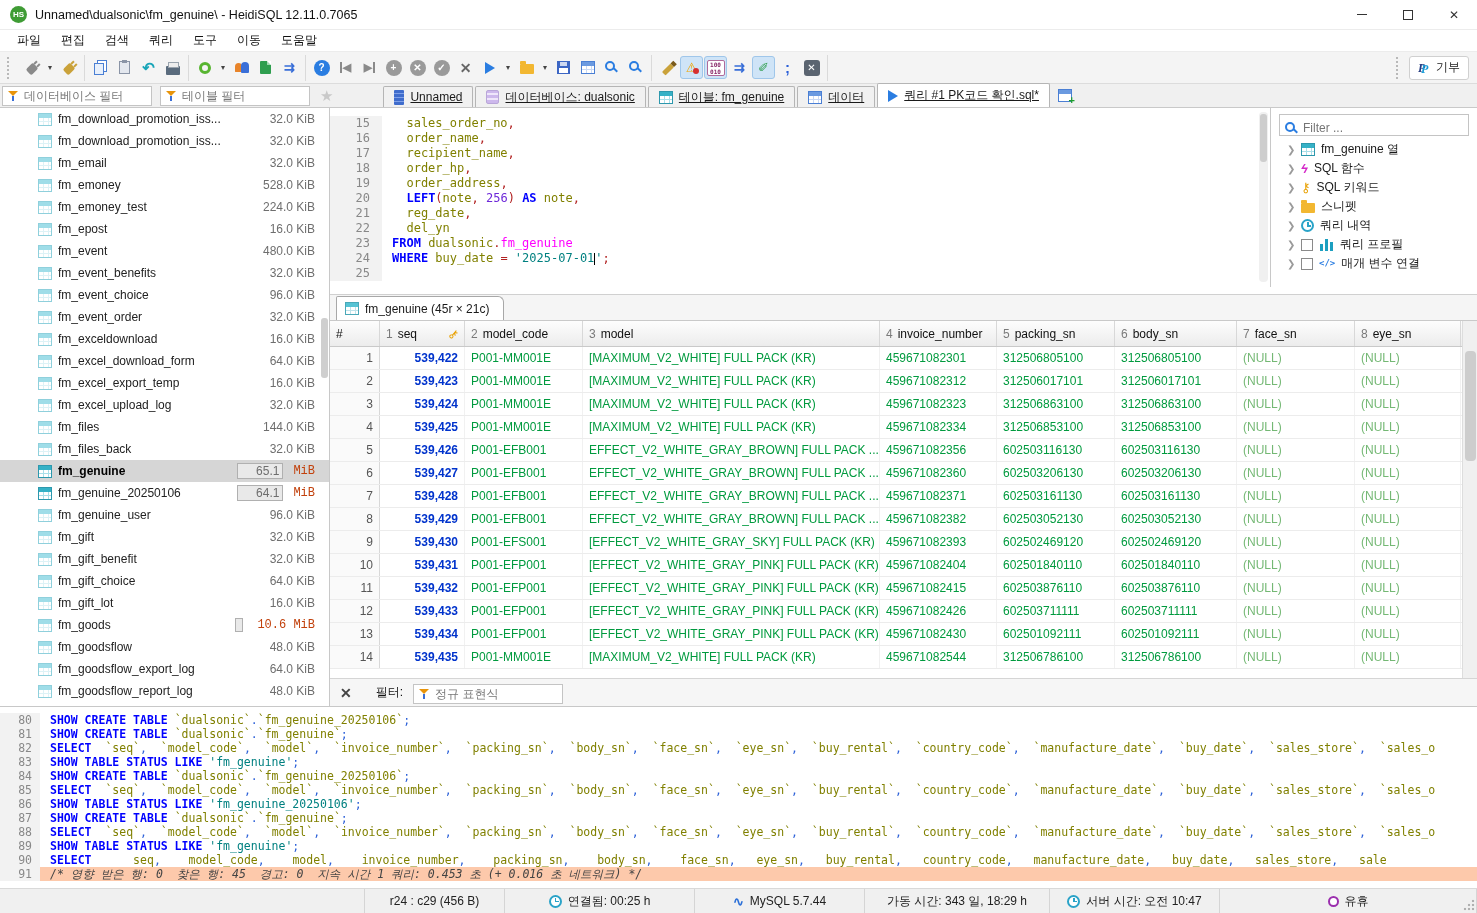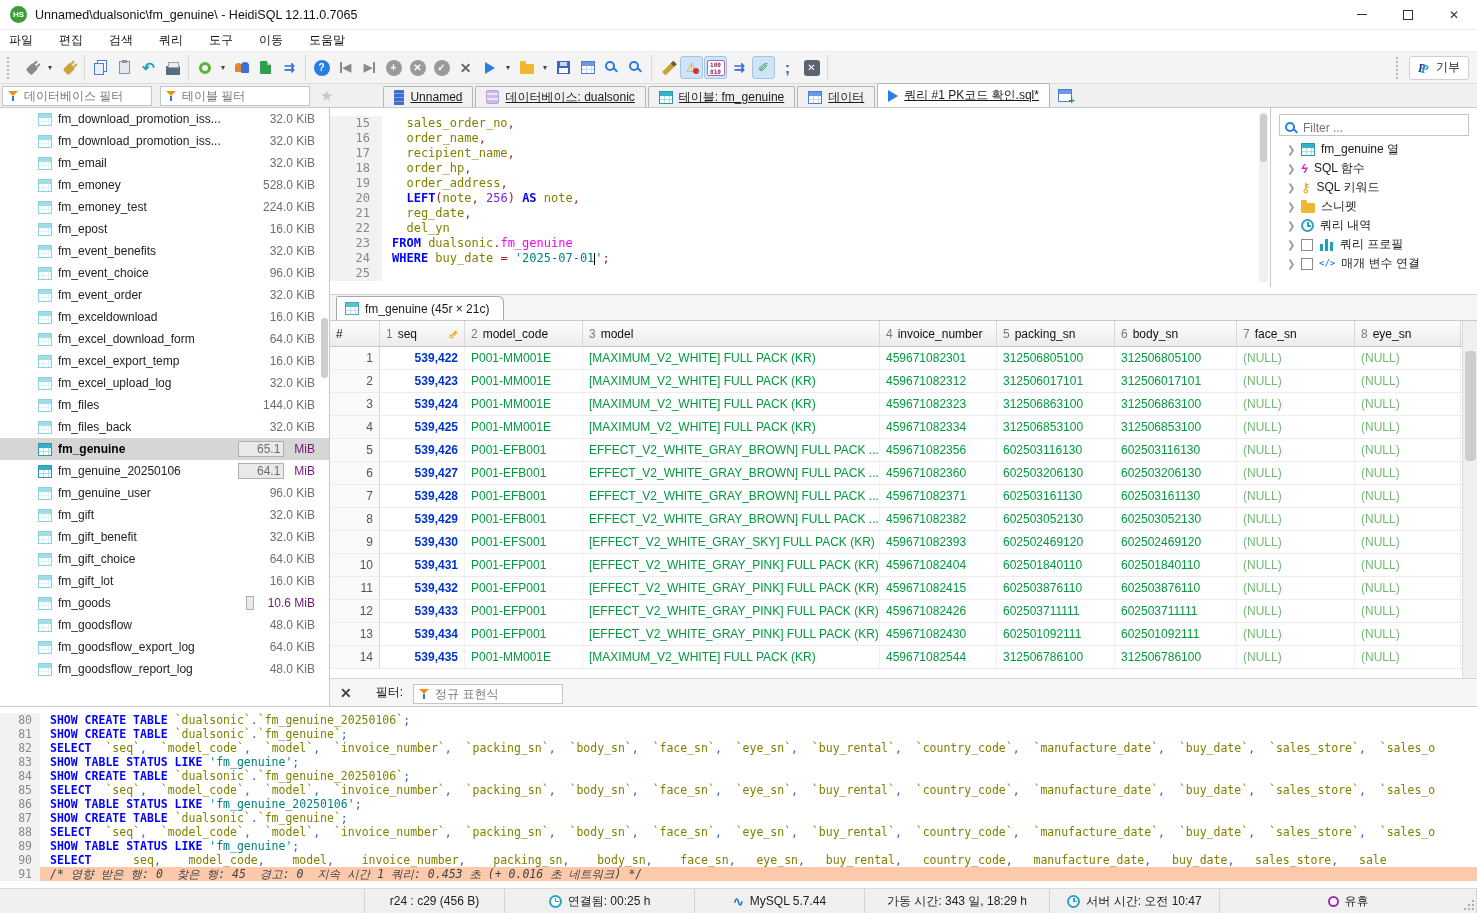--- a/index.html
+++ b/index.html
@@ -10,21 +10,21 @@
   
   .titlebar { height:30px; background:#fff; display:flex; align-items:center; border-bottom:1px solid #ececec; }
   .app-icon { width:17px; height:17px; margin:0 8px 0 10px; border-radius:50%; background:#3f9c35; color:#fff; font-size:8px; font-weight:bold; display:flex; align-items:center; justify-content:center; }
   .title-text { flex:1; font-size:12.5px; color:#111; }
   .win-controls { display:flex; height:30px; }
   .win-btn { width:46px; height:30px; display:flex; align-items:center; justify-content:center; color:#333; font-size:12px; }
   .win-btn .minline { width:10px; border-top:1px solid #333; display:inline-block; }
   .win-btn .sq { width:10px; height:10px; border:1px solid #333; display:inline-block; }
 
   
-  .menubar { height:22px; background:#fff; display:flex; align-items:center; padding-left:0; gap:8px; border-bottom:1px solid #ececec; }
+  .menubar { height:22px; background:#fff; display:flex; align-items:center; padding-left:8px; gap:2px; border-bottom:1px solid #ececec; }
   .menu-item { padding:2px 9px; color:#111; }
 
   
   .toolbar { height:32px; background:#f4f4f4; display:flex; align-items:center; border-bottom:1px solid #dcdcdc; padding-left:4px; }
   .grip { width:6px; height:22px; border-left:2px dotted #b9b9b9; margin:0 3px; }
   .tgroup { display:flex; align-items:center; gap:1px; padding:0 4px; border-right:1px solid #dadada; height:26px; }
   .tgroup:last-of-type { border-right:none; }
   .tbtn { width:23px; height:23px; display:flex; align-items:center; justify-content:center; border-radius:3px; position:relative; }
   .tbtn.narrow { width:12px; }
   .tbtn.sel { background:#cfe4f7; border:1px solid #9fc6ea; }
@@ -137,21 +137,21 @@
   #statusbar { left:0; top:888px; width:1477px; height:25px; background:#f0f0f0; border-top:1px solid #d9d9d9; display:flex; align-items:stretch; }
 
   
   .tbl-row { height:22px; display:flex; align-items:center; gap:6px; padding-left:38px; padding-right:14px; white-space:nowrap; }
   .tbl-row .nm { color:#222; }
   .tbl-row .sz { margin-left:auto; color:#6e6e6e; }
   .tbl-row.selected { background:#d6d6d6; }
   .tbl-row.selected .nm { font-weight:bold; color:#000; }
   .szbar { border:1px solid #b0b0b0; background:#e9e9e9; color:#6e6e6e; text-align:right; padding:0 3px; width:46px; margin-left:auto; }
   .szbar.tick { width:8px; height:14px; margin-left:auto; margin-right:4px; padding:0; }
-  .tbl-row .unit { color:#701a75; margin-left:4px; }
+  .tbl-row .unit { color:#c2410c; margin-left:4px;font-family:Liberation Mono, monospace; }
   #sidebar-scroll { position:absolute; right:1px; top:210px; width:7px; height:60px; background:#cfcfcf; border-radius:3px; }
 
   
   .code-line { display:flex; white-space:pre; font-family:"DejaVu Sans Mono",monospace; }
   #editor-wrap .code-line { height:15px; line-height:15px; font-size:12px; }
   #log-region .code-line { height:14px; line-height:14px; font-size:11.5px; }
   .gut { flex:none; text-align:right; color:#888; background:#f2f2f2; }
   #editor-wrap .gut { width:52px; padding-right:12px; }
   #log-region .gut { width:40px; padding-right:8px; }
   .codetxt { padding-left:10px; overflow:hidden; flex:1; }
@@ -427,20 +427,25 @@
           <span class="nm">fm_emoney_test</span>
           <span class="sz">224.0 KiB</span>
         </div>
         <div class="tbl-row">
           <span class="ic i-table lt"></span>
           <span class="nm">fm_epost</span>
           <span class="sz">16.0 KiB</span>
         </div>
         <div class="tbl-row">
           <span class="ic i-table lt"></span>
+          <span class="nm">fm_event</span>
+          <span class="sz">480.0 KiB</span>
+        </div>
+        <div class="tbl-row">
+          <span class="ic i-table lt"></span>
           <span class="nm">fm_event_benefits</span>
           <span class="sz">32.0 KiB</span>
         </div>
         <div class="tbl-row">
           <span class="ic i-table lt"></span>
           <span class="nm">fm_event_choice</span>
           <span class="sz">96.0 KiB</span>
         </div>
         <div class="tbl-row">
           <span class="ic i-table lt"></span>

